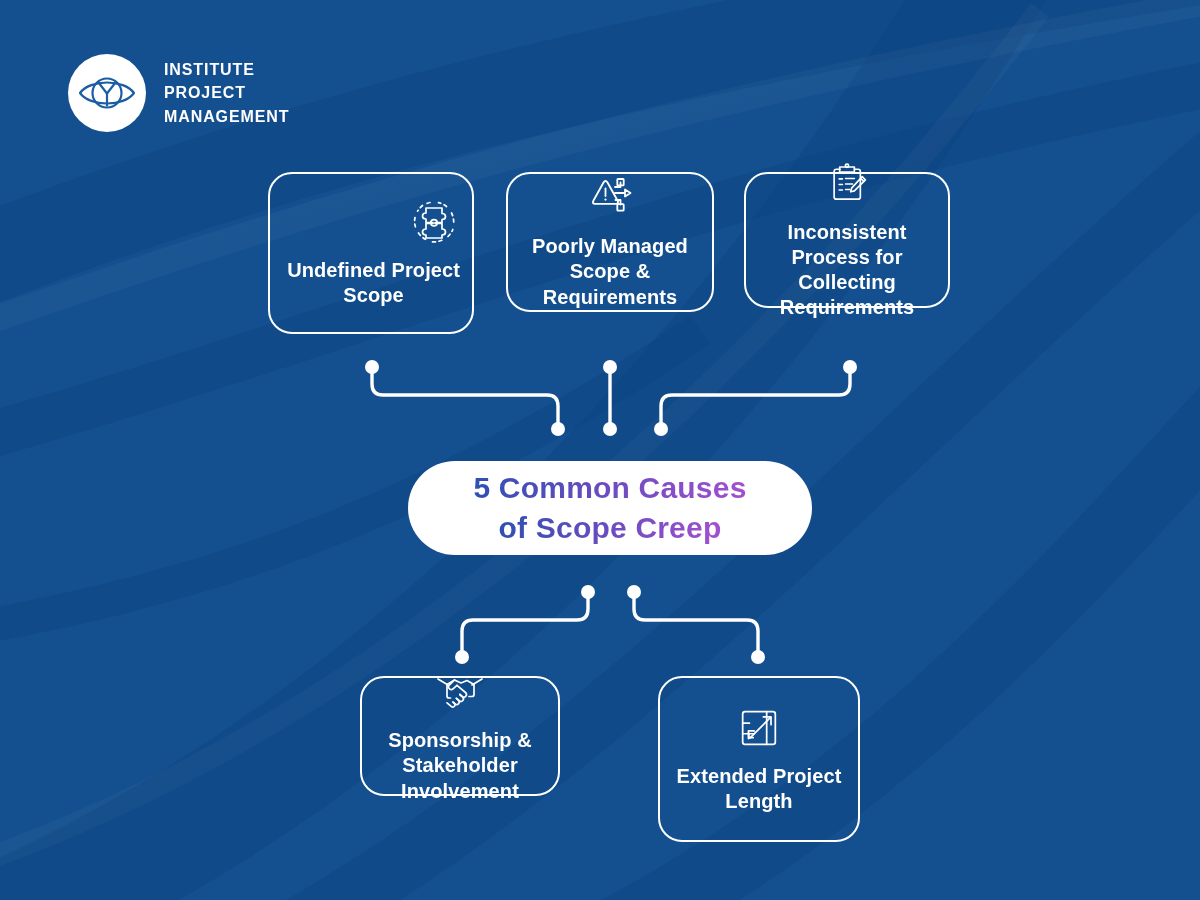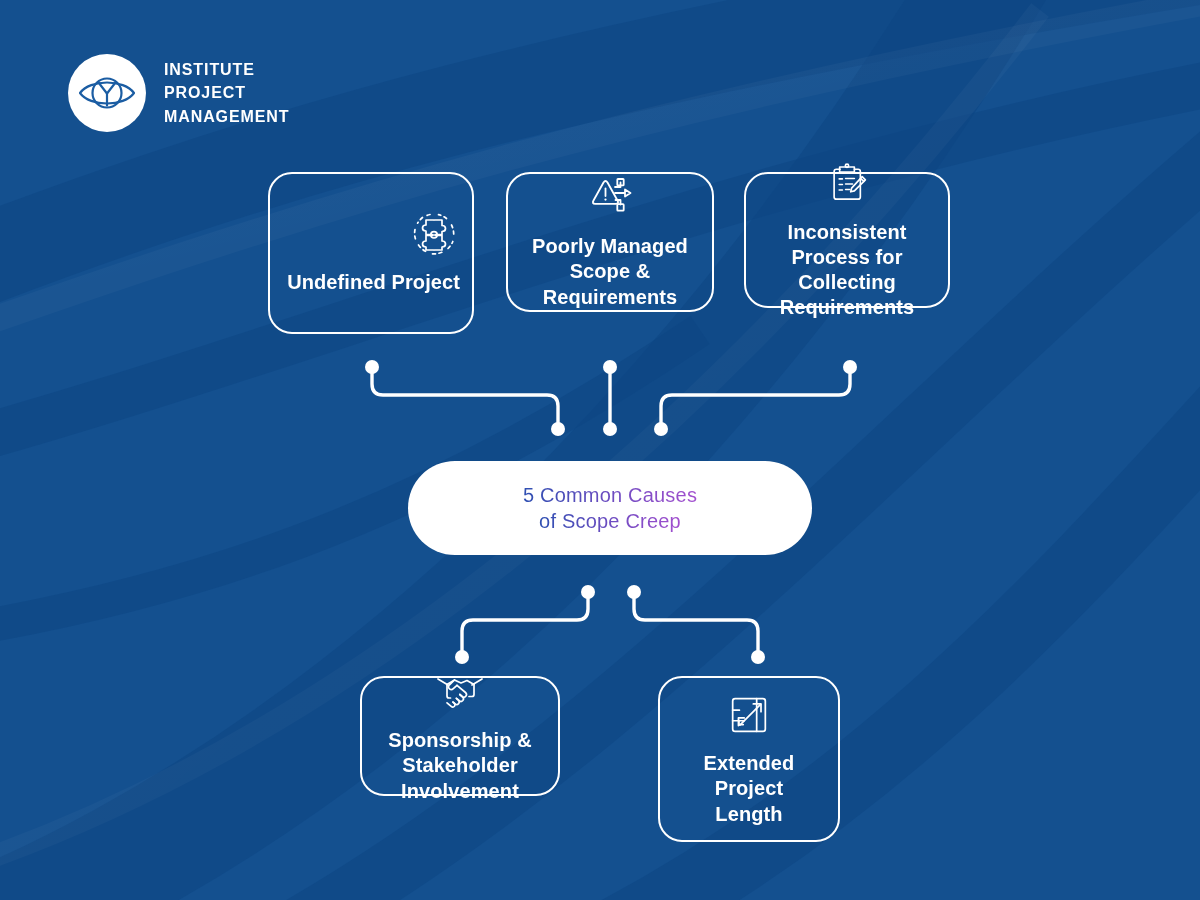--- a/index.html
+++ b/index.html
@@ -80,39 +80,39 @@
     font-size: 20px;
     font-weight: 600;
     line-height: 1.26;
     letter-spacing: 0.1px;
   }
 
   #card-0 { left: 268px; top: 172px; width: 206px; height: 162px; align-items: flex-end; }
   #card-1 { left: 506px; top: 172px; width: 208px; height: 140px; }
   #card-2 { left: 744px; top: 172px; width: 206px; height: 136px; }
   #card-3 { left: 360px; top: 676px; width: 200px; height: 120px; }
-  #card-4 { left: 658px; top: 676px; width: 182px; height: 166px; }
+  #card-4 { left: 658px; top: 676px; width: 202px; height: 166px; }
 
   
   #center-pill {
     position: absolute;
     left: 408px;
     top: 461px;
     width: 404px;
     height: 94px;
     background: #ffffff;
     border-radius: 47px;
     display: flex;
     flex-direction: column;
     align-items: center;
     justify-content: center;
   }
   #center-pill .pill-line {
-    font-size: 20px;
-    font-weight: normal;
+    font-size: 30px;
+    font-weight: bold;
     line-height: 1.32;
     letter-spacing: 0.2px;
     background: linear-gradient(90deg, #2f50b2 0%, #6a4cc0 48%, #a34fcf 100%);
     -webkit-background-clip: text;
     background-clip: text;
     color: transparent;
     -webkit-text-fill-color: transparent;
     white-space: nowrap;
   }
 
@@ -205,20 +205,21 @@
       <path d="M21 5.5 A 20 20 0 0 0 16 7.3" stroke-dasharray="3 3.5"></path>
       <path d="M24.5 11 L 17 11 L 17 16 Q 13.5 16 13.5 19 Q 13.5 22 17 22 L 17 25.5 L 24 25.5"></path>
       <path d="M25.5 11 L 33 11 L 33 16.5 Q 36.5 16.5 36.5 19.5 Q 36.5 22.5 33 22.5 L 33 25.5 L 26 25.5"></path>
       <path d="M24 26.5 L 17 26.5 L 17 32 Q 13.5 32 13.5 35 Q 13.5 38 17 38 L 17 41 L 24.5 41"></path>
       <path d="M26 26.5 L 33 26.5 L 33 32 Q 36.5 32 36.5 35 Q 36.5 38 33 38 L 33 41 L 25.5 41"></path>
       <circle cx="25" cy="25.8" r="3.2"></circle>
     </svg>
   </div>
   <div class="card-label">
     <div>Undefined Project</div>
+    <div>Scope</div>
   </div>
 </div>
 
 <div class="card" id="card-1">
   <div class="card-icon">
     <svg width="50" height="50" viewBox="0 0 50 50" fill="none" stroke="#ffffff" stroke-width="1.8" stroke-linecap="round" stroke-linejoin="round">
       <path d="M18.5 9.5 Q 20.5 6.5 22.5 9.5 L 32.5 27.5 Q 34.3 30.8 30.8 30.8 L 10.2 30.8 Q 6.7 30.8 8.5 27.5 Z"></path>
       <path d="M20.5 15.5 L 20.5 23"></path>
       <circle cx="20.5" cy="26.6" r="1.15" fill="#ffffff" stroke="none"></circle>
       <path d="M30 20 L 40 20 L 40 16.5 L 45.5 20 L 40 23.5 L 40 20"></path>

